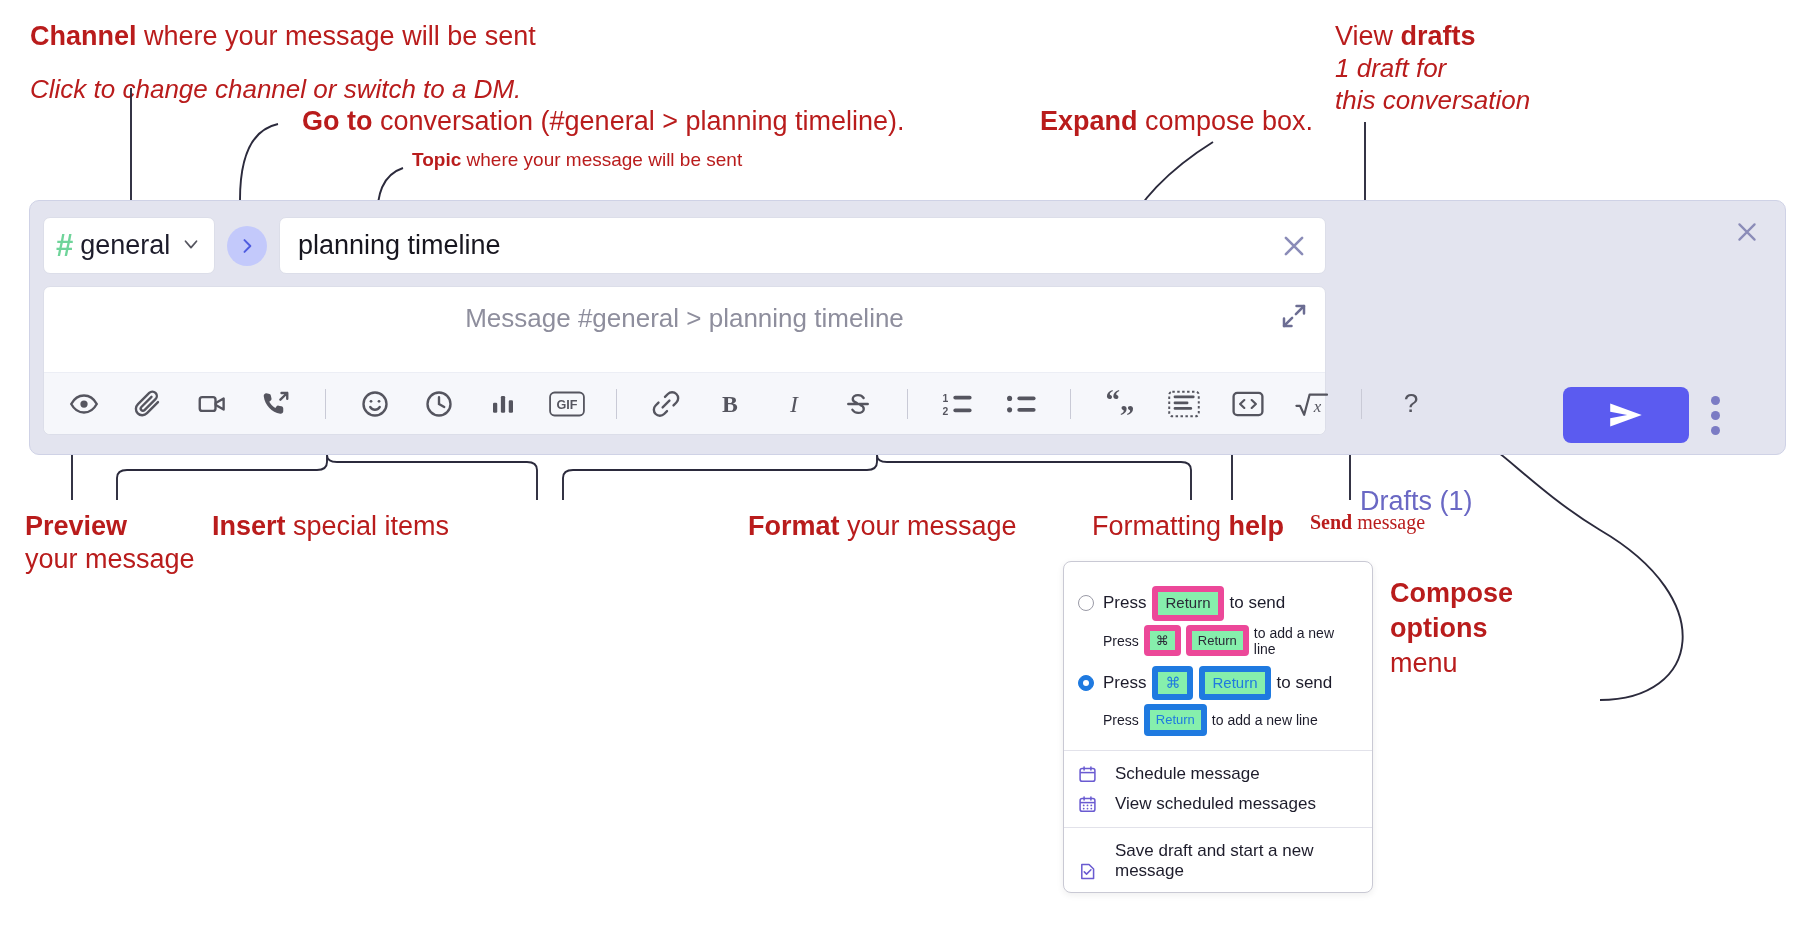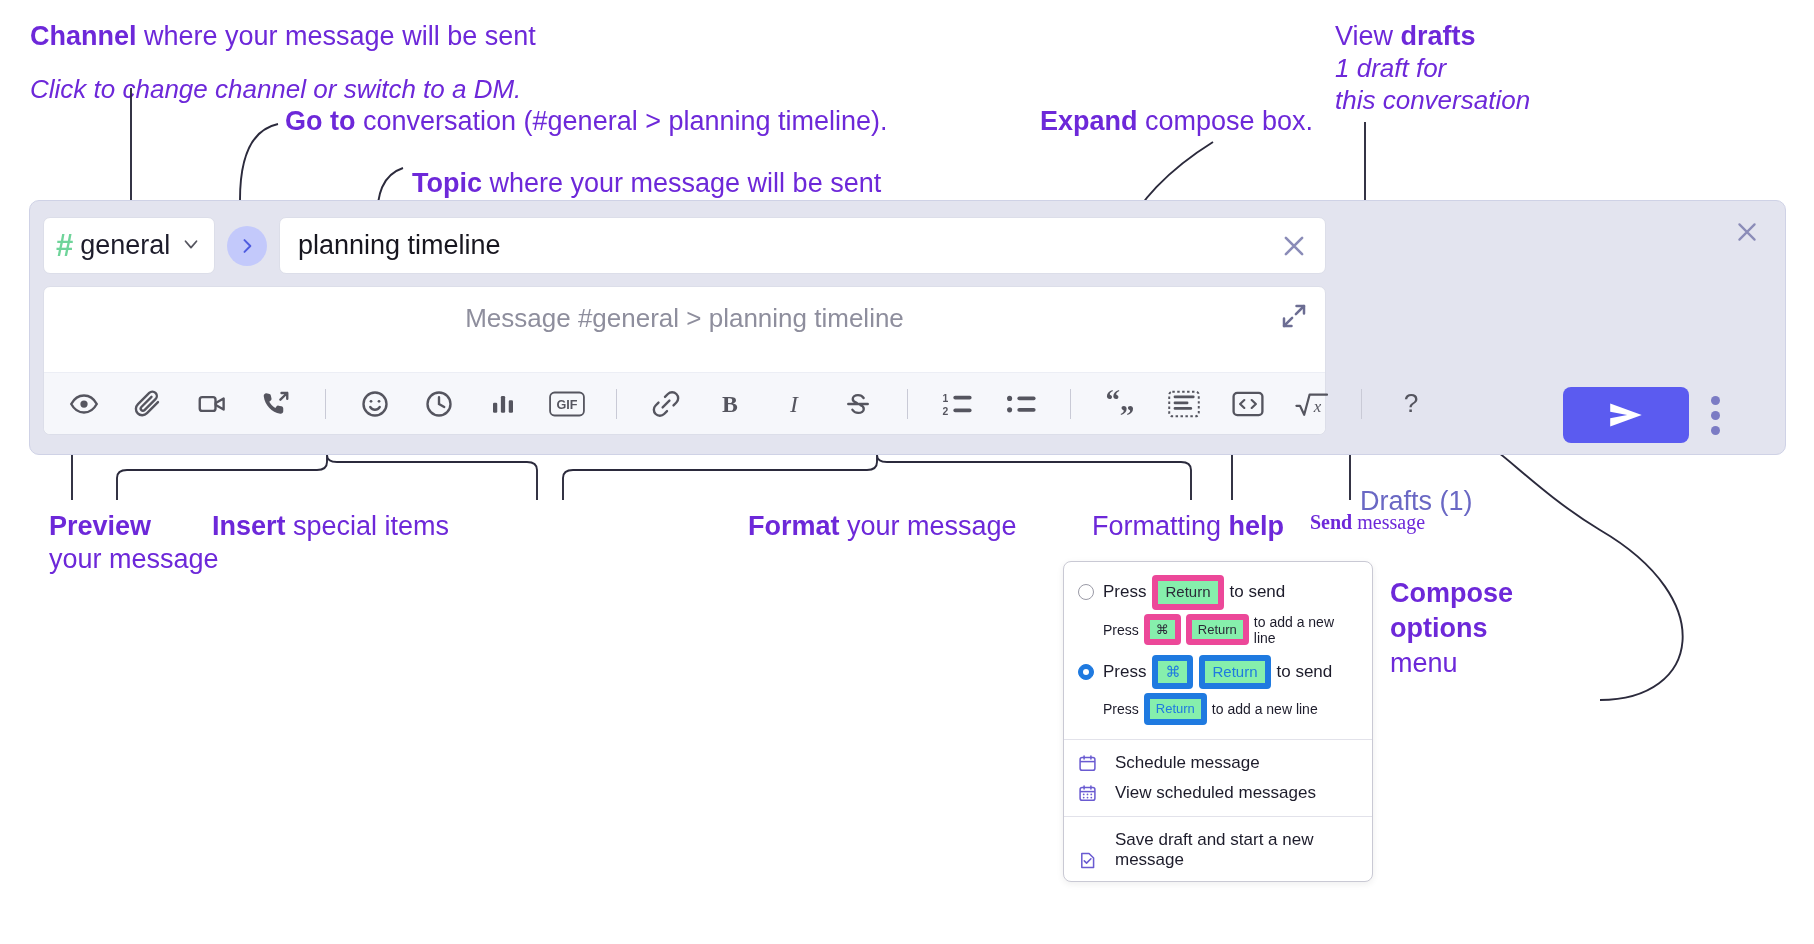--- a/index.html
+++ b/index.html
@@ -8,34 +8,34 @@
     width:1814px; height:944px;
     background:#ffffff;
     font-family:"Liberation Sans", sans-serif;
     color:#1d1c2b;
     position:relative;
     overflow:hidden;
   }
   .stage { position:absolute; inset:0; }
 
   
-  .anno { position:absolute; color:#6d28d9; line-height:1.22; }
+  .anno { position:absolute; color:#b91c1c; line-height:1.22; }
   .anno b { font-weight:700; }
 
   .a-channel   { left:30px;  top:20px;  font-size:27px; }
   .a-channel .l2 { font-style:italic; font-size:26px; margin-top:21px; }
 
-  .a-goto      { left:285px; top:105px; font-size:27px; }
-  .a-topic     { left:412px; top:148px; font-size:27px;margin-top:19px; }
+  .a-goto      { left:302px; top:105px; font-size:27px; }
+  .a-topic     { left:412px; top:148px; font-size:19px; }
   .a-expand    { left:1040px; top:105px; font-size:27px; }
 
   .a-drafts    { left:1335px; top:20px;  font-size:27px; }
   .a-drafts .l2 { font-style:italic; font-size:26px; line-height:1.22; }
 
-  .a-preview   { left:25px;  top:510px; font-size:27px;margin-left:24px; }
+  .a-preview   { left:25px;  top:510px; font-size:27px; }
   .a-insert    { left:212px; top:510px; font-size:27px; }
   .a-format    { left:748px; top:510px; font-size:27px; }
   .a-help      { left:1092px; top:510px; font-size:27px; }
   .a-send      { left:1310px; top:510px; font-size:20px;font-family:Liberation Serif, serif; }
   .a-compose   { left:1390px; top:576px; font-size:27px; width:200px; line-height:1.3; }
 
   
   .overlay { position:absolute; inset:0; pointer-events:none; }
 
   
@@ -114,21 +114,21 @@
   .panel-close {
     position:absolute; right:20px; top:13px; width:36px; height:36px;
     display:flex; align-items:center; justify-content:center; cursor:pointer;
   }
 
   
   .opt-menu {
     position:absolute; left:1063px; top:561px; width:310px;
     background:#fff; border:1px solid #c9c9d4; border-radius:8px;
     box-shadow:0 2px 7px rgba(0,0,0,.07);
-    padding:10px 0 6px 0;
+    padding:21px 0 6px 0;
   }
   .opt-radio-row { display:flex; align-items:center; gap:9px; padding:3px 14px; cursor:pointer; }
   .radio { width:16px; height:16px; border-radius:50%; border:1.6px solid #9a9aa6; flex:none; background:#fff; }
   .radio.on { border:1.6px solid #1f7ae0; background:#1f7ae0; position:relative; }
   .radio.on::after { content:""; position:absolute; left:4px; top:4px; width:6px; height:6px; border-radius:50%; background:#fff; }
   .opt-main { font-size:17px; color:#1d1c2b; display:flex; align-items:center; gap:6px; }
   .opt-sub  { font-size:14px; color:#1d1c2b; display:flex; align-items:center; gap:5px; padding:1px 14px 6px 39px; }
   .key {
     display:inline-flex; align-items:center; justify-content:center;
     border:6px solid #ec4899; border-radius:4px; padding:0px 7px;

